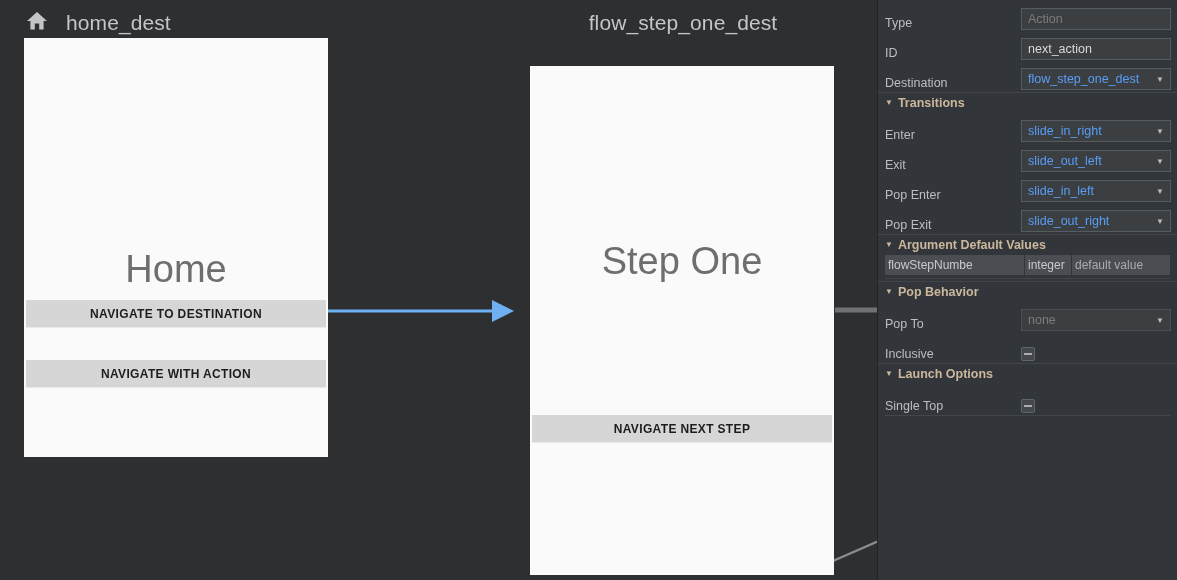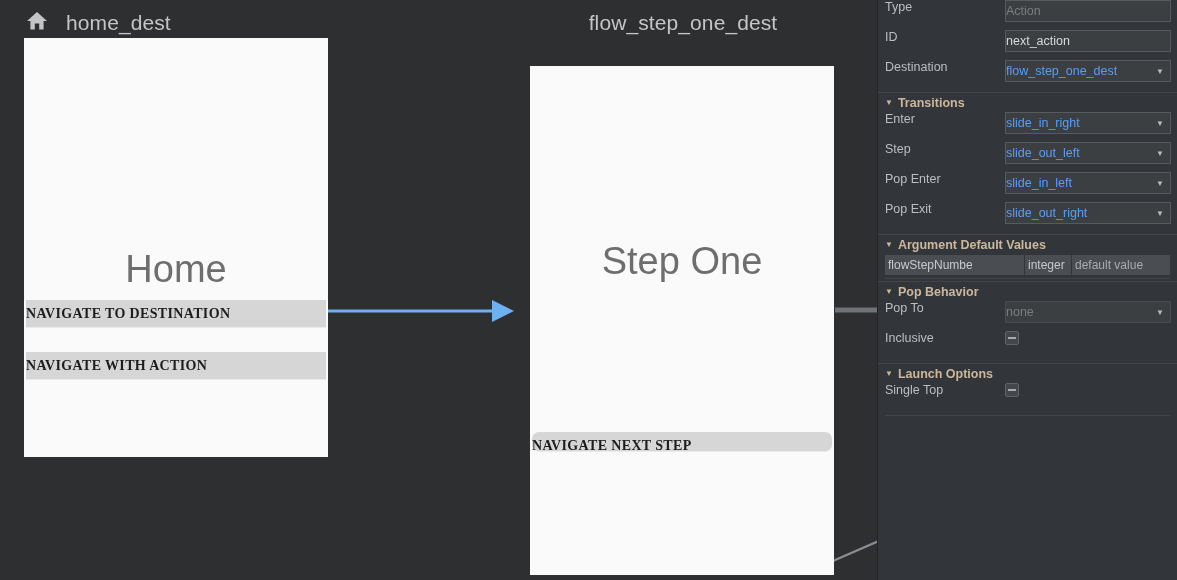--- a/index.html
+++ b/index.html
@@ -59,24 +59,25 @@
     font-weight: 400;
   }
   .mat-button {
     position: absolute;
     left: 0;
     right: 0;
     background: #d6d6d6;
     border: none;
     border-bottom: 1px solid #eaeaea;
     color: #1d1d1d;
-    font-family: Liberation Serif, serif;
-    font-size: 14px;
+    font-family: Liberation Sans, sans-serif;
+    font-size: 12px;
     font-weight: bold;
     letter-spacing: .35px;
+    text-align: center;
     box-sizing: border-box;
   }
 
   
   .conn {
     position: absolute;
     pointer-events: none;
   }
 
   
@@ -85,42 +86,43 @@
     left: 877px; top: 0;
     width: 300px;
     height: 580px;
     background: #32353a;
     border-left: 1px solid #21232a;
     box-sizing: border-box;
     overflow: hidden;
   }
   .prow {
     display: flex;
-    align-items: flex-start;
+    align-items: flex-end;
     height: 30px;
     padding: 0 6px 0 7px;
     box-sizing: border-box;
+    gap: 16px;
   }
   .plabel {
     width: 120px;
     flex: 0 0 120px;
     font-size: 12.5px;
     color: #bcbec0;
     white-space: nowrap;
   }
   .pfield {
     flex: 1 1 auto;
     height: 22px;
     box-sizing: border-box;
     background: #3c3f41;
     border: 1px solid #555b5f;
     border-radius: 0;
     display: flex;
     align-items: center;
-    padding: 0 0;
+    padding: 0 6px;
     font-size: 12.5px;
     color: #d7d9db;
     overflow: hidden;
     white-space: nowrap;
   }
   .pfield.placeholder { color: #7a7d80; }
   .pfield.link { color: #589df6; }
   .pfield.disabled { color: #7a7d80; border-color: #4a4e51; }
   .combo { position: relative; padding-right: 22px; }
   .caret {
@@ -219,31 +221,31 @@
       <span class="home-icon">
         <svg width="22" height="20" viewBox="0 0 22 20">
           <path d="M11 1 L21 10 L17.6 10 L17.6 18.6 L13.2 18.6 L13.2 12.6 L8.8 12.6 L8.8 18.6 L4.4 18.6 L4.4 10 L1 10 Z" fill="#c3c5c7"></path>
         </svg>
       </span>
       <span class="dest-title">home_dest</span>
     </div>
     <div class="phone-frame" style="width:304px; height:419px;">
       <div class="screen-title" style="top:210px; font-size:38px;">Home</div>
       <div class="mat-button" style="top:262px; height:28px; line-height:28px; margin:0 2px;">NAVIGATE TO DESTINATION</div>
-      <div class="mat-button" style="top:306px; height:28px; line-height:28px; margin:8px 2px;">NAVIGATE WITH ACTION</div>
+      <div class="mat-button" style="top:306px; height:28px; line-height:28px; margin:16px 2px;">NAVIGATE WITH ACTION</div>
     </div>
   </div>
 
   <div class="dest-node" style="left:530px; top:8px; width:304px;">
     <div class="dest-header" style="justify-content:center;">
       <span class="dest-title">flow_step_one_dest</span>
     </div>
     <div class="phone-frame" style="width:304px; height:509px;margin-top:28px;">
       <div class="screen-title" style="top:174px; font-size:38px;">Step One</div>
-      <div class="mat-button" style="top:366px; height:20px; line-height:28px; margin:0 2px;border-radius:7px;">NAVIGATE NEXT STEP</div>
+      <div class="mat-button" style="top:349px; height:28px; line-height:28px; margin:0 2px;">NAVIGATE NEXT STEP</div>
     </div>
   </div>
 
 </div>
 
 <div id="panel">
 
   <div class="prow">
     <div class="plabel">Type</div>
     <div class="pfield placeholder">Action</div>
@@ -269,21 +271,21 @@
 
   <div class="prow">
     <div class="plabel">Enter</div>
     <div class="pfield link combo">
       <span>slide_in_right</span>
       <span class="caret">▼</span>
     </div>
   </div>
 
   <div class="prow">
-    <div class="plabel">Step</div>
+    <div class="plabel">Exit</div>
     <div class="pfield link combo">
       <span>slide_out_left</span>
       <span class="caret">▼</span>
     </div>
   </div>
 
   <div class="prow">
     <div class="plabel">Pop Enter</div>
     <div class="pfield link combo">
       <span>slide_in_left</span>

